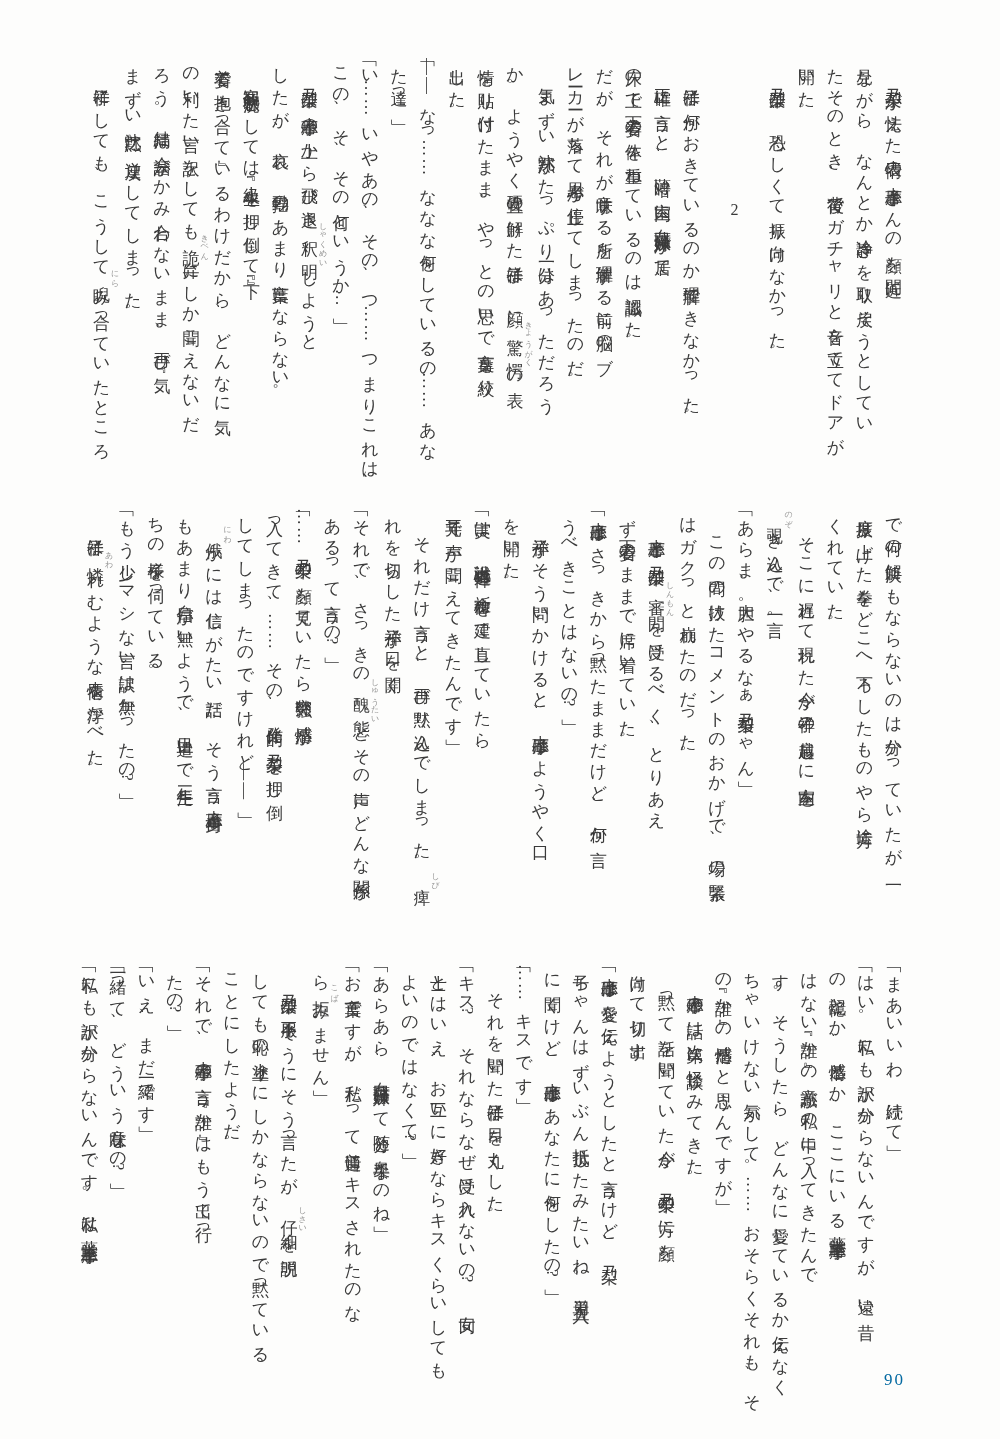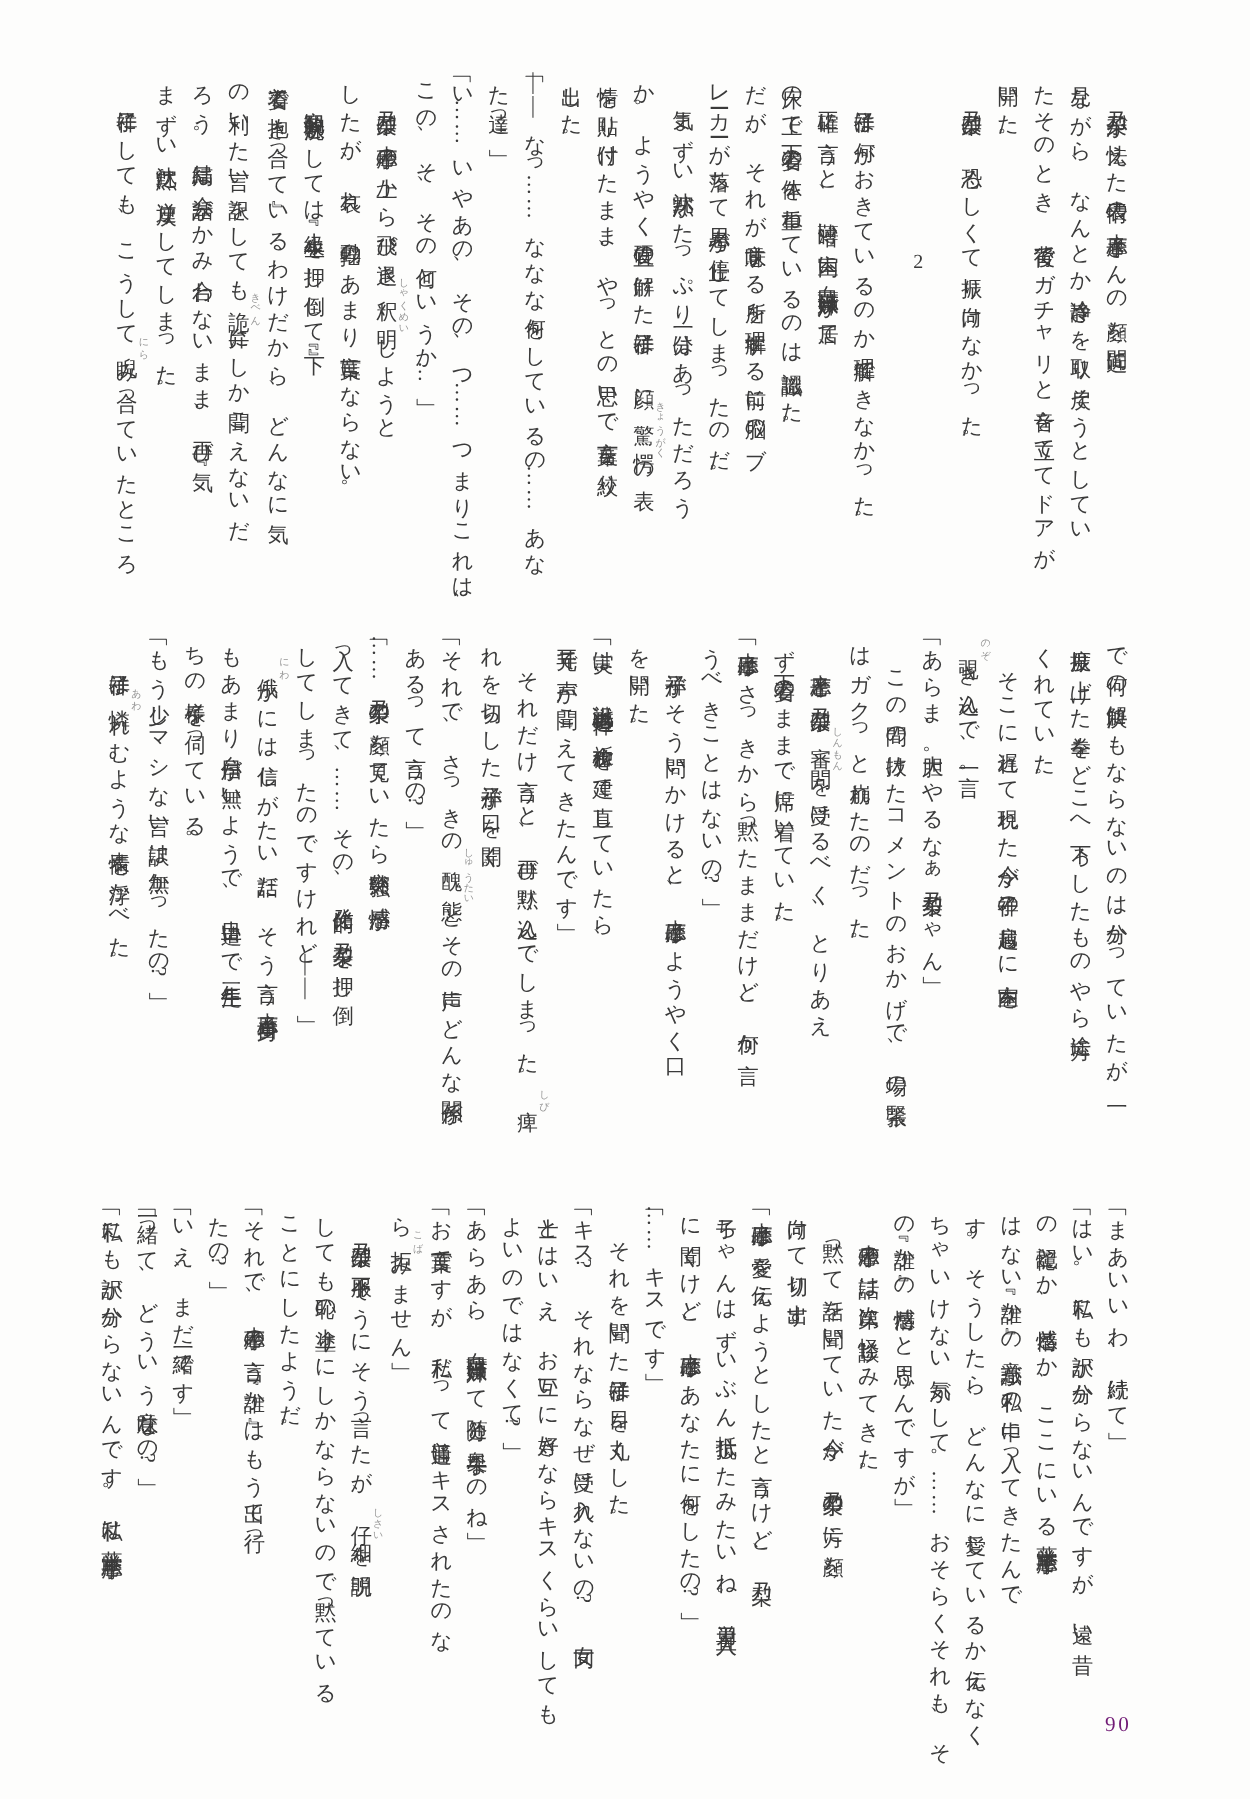--- a/index.html
+++ b/index.html
@@ -117,14 +117,14 @@
       <div class="col">ら<ruby>拒<rt style="color: rgb(112, 112, 112);">こば</rt></ruby>みません」</div>
       <div class="col">　乃梨子は不服そうにそう言ったが、<ruby>仔細<rt style="color: rgb(112, 112, 112);">しさい</rt></ruby>を説明</div>
       <div class="col">しても恥の上塗りにしかならないので黙っている</div>
       <div class="col">ことにしたようだ。</div>
       <div class="col">「それで、志摩子の言う『誰か』はもう出て行っ</div>
       <div class="col">たの?」</div>
       <div class="col">「いえ、まだ一緒です」</div>
       <div class="col">「一緒って、どういう意味なの?」</div>
       <div class="col">「私にも訳が分からないんです。私は藤堂志摩子</div>
     </div>
-  <div class="page-number" style="color: #701a75;">90</div>
+  <div class="page-number" style="color: #0369a1;">90</div>
 </div>
 
 </body></html>

